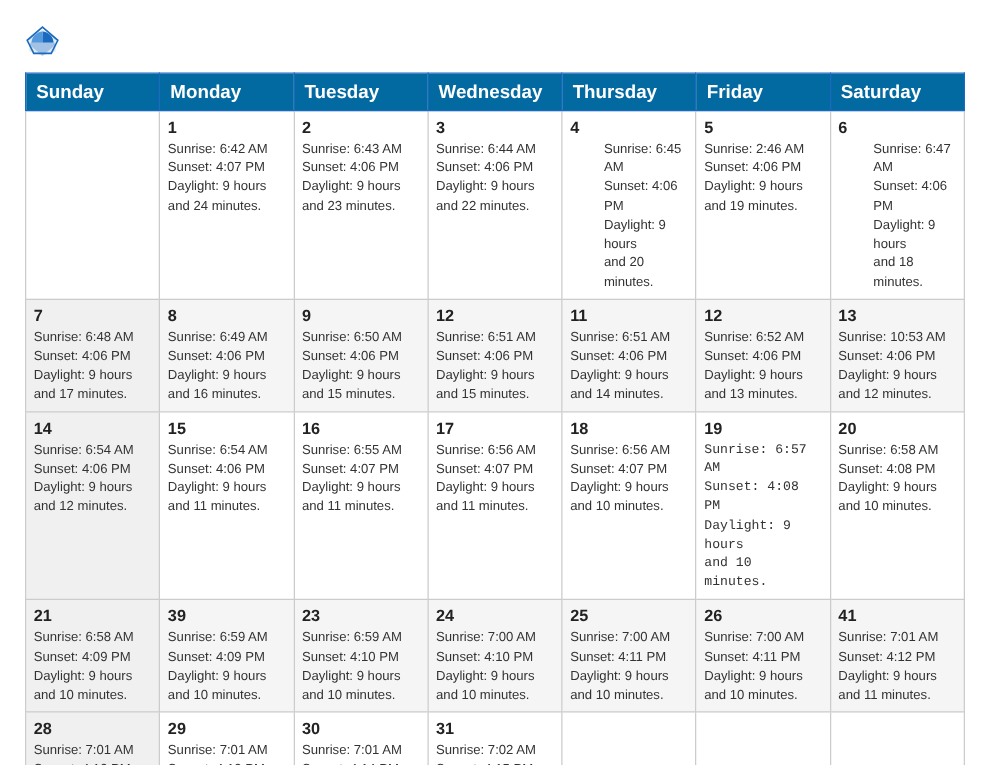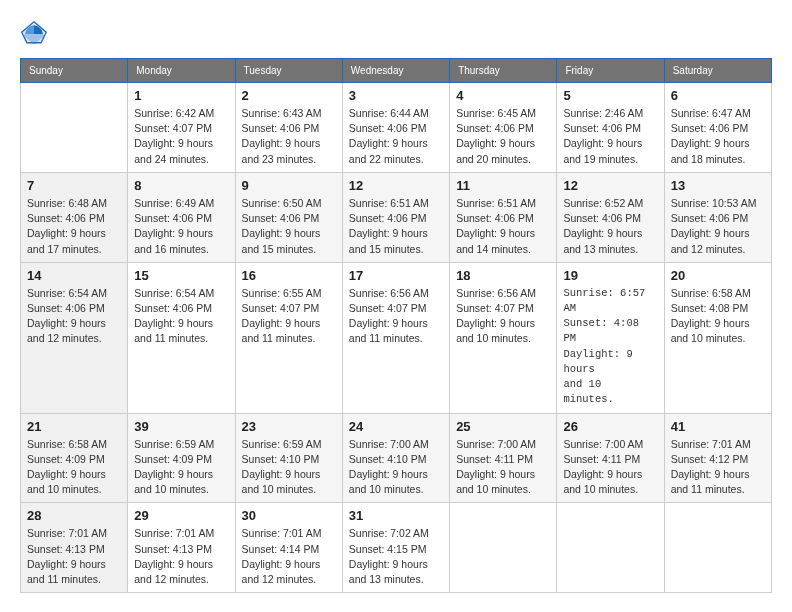--- a/index.html
+++ b/index.html
@@ -43,26 +43,26 @@
     .subtitle {
       font-size: 14px;
       color: #555;
     }
     .calendar {
       width: 100%;
       border-collapse: collapse;
       font-size: 11px;
     }
     .calendar th {
-      background-color: #737373;
+      background-color: #0369a1;
       color: #fff;
       text-align: left;
       padding: 6px 8px;
-      font-size: 10px;
-      font-weight: normal;
+      font-size: 15px;
+      font-weight: bold;
       border: 1px solid #1a6bbf;
     }
     .calendar td {
       vertical-align: top;
       border: 1px solid #ccc;
       padding: 5px 6px;
       width: 107px;
       min-height: 80px;
       background: #fff;
     }
@@ -144,35 +144,35 @@
         </td>
         <td>
           <div class="day-number">3</div>
           <div class="day-info" style="white-space: pre-line;">Sunrise: 6:44 AM
 Sunset: 4:06 PM
 Daylight: 9 hours
 and 22 minutes.</div>
         </td>
         <td>
           <div class="day-number">4</div>
-          <div class="day-info" style="white-space: pre-line;">Sunrise: 6:45 AM
+          <div class="day-info" style="white-space: pre-line; margin-left: 27px;">Sunrise: 6:45 AM
 Sunset: 4:06 PM
 Daylight: 9 hours
 and 20 minutes.</div>
         </td>
         <td>
           <div class="day-number">5</div>
           <div class="day-info" style="white-space: pre-line;">Sunrise: 2:46 AM
 Sunset: 4:06 PM
 Daylight: 9 hours
 and 19 minutes.</div>
         </td>
         <td>
           <div class="day-number">6</div>
-          <div class="day-info" style="white-space: pre-line;">Sunrise: 6:47 AM
+          <div class="day-info" style="white-space: pre-line; margin-left: 28px;">Sunrise: 6:47 AM
 Sunset: 4:06 PM
 Daylight: 9 hours
 and 18 minutes.</div>
         </td>
       </tr>
       <tr>
         <td>
           <div class="day-number">7</div>
           <div class="day-info" style="white-space: pre-line;">Sunrise: 6:48 AM
 Sunset: 4:06 PM

